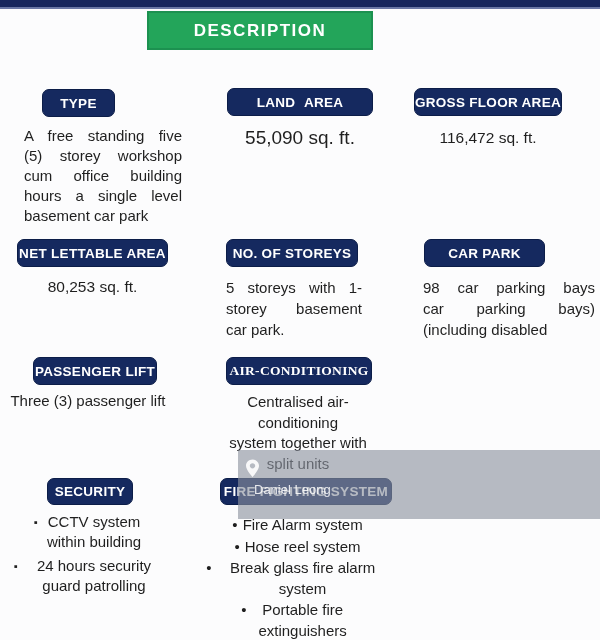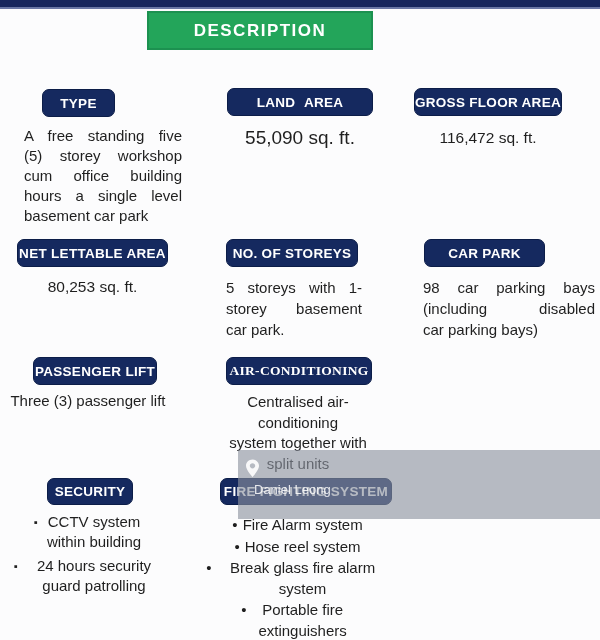--- a/index.html
+++ b/index.html
@@ -108,22 +108,22 @@
 <div class="badge b-car-park">CAR PARK</div>
 
 <div class="cell center t-nla">80,253 sq. ft.</div>
 <div class="cell justify t-storeys">
     <div class="line">5 storeys with 1-</div>
     <div class="line">storey basement</div>
     <div class="line">car park.</div>
   </div>
 <div class="cell justify t-carpark">
     <div class="line">98 car parking bays</div>
+    <div class="line">car parking bays)</div>
     <div class="line">(including disabled</div>
-    <div class="line">car parking bays)</div>
   </div>
 
 <div class="badge b-passenger-lift">PASSENGER LIFT</div>
 <div class="badge b-air-cond">AIR-CONDITIONING</div>
 
 <div class="cell center t-lift">Three (3) passenger lift</div>
 <div class="cell center t-aircond">
     <div class="line">Centralised air-</div>
     <div class="line">conditioning</div>
     <div class="line">system together with</div>

